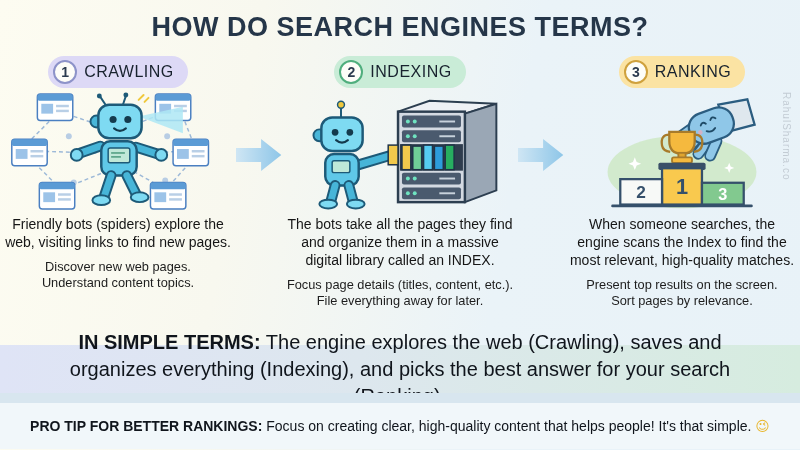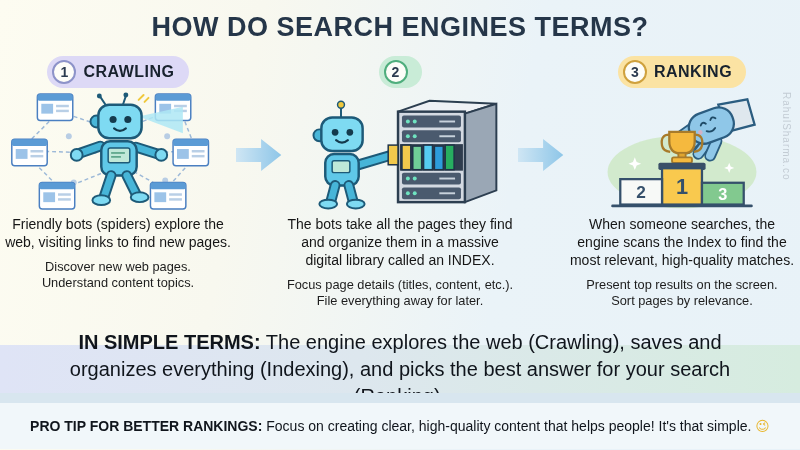--- a/index.html
+++ b/index.html
@@ -28,21 +28,21 @@
   .pill-2 { background:#c9ecd7; }
   .pill-3 { background:#fbe3a3; }
   .pill .num {
     width:24px; height:24px; border-radius:50%; background:#fdfdf8;
     display:flex; align-items:center; justify-content:center;
     font-size:14px; font-weight:700; color:#2b3a4e;
   }
   .pill-1 .num { border:2px solid #8d93c9; }
   .pill-2 .num { border:2px solid #4fae7d; }
   .pill-3 .num { border:2px solid #cfa13d; }
-  .pill .lbl { font-size:16px; font-weight:700; color:#18222e; letter-spacing:.5px; }
+  .pill .lbl { font-size:16px; font-weight:400; color:#18222e; letter-spacing:.5px; }
   .illus { margin-top:4px; height:118px; }
   .desc {
     margin-top:6px; width:228px; text-align:center;
     font-size:14px; font-weight:400; color:#161616; line-height:1.28;
   }
   .details {
     margin-top:7px; width:232px; text-align:center;
     font-size:12.8px; color:#1d1d1d; line-height:1.3;
   }
   .details span { display:block; }
@@ -187,20 +187,21 @@
 
     <div class="arrow-gap">
       <svg width="46" height="46" viewBox="0 0 66 56">
         <polygon points="0,18 36,18 36,5 65,28 36,51 36,38 0,38" fill="url(#arrowGrad)"></polygon>
       </svg>
     </div>
 
     <div class="col">
       <div class="pill pill-2">
         <span class="num">2</span>
+        <span class="lbl">INDEXING</span>
       </div>
       <svg class="illus" viewBox="0 0 220 120" width="220" height="118">
         <polygon points="108,20 140,9 208,12 176,22" fill="#eef1f5" stroke="#2c3e50" stroke-width="2"></polygon>
         <polygon points="176,22 208,12 208,100 176,112" fill="#9aa7b5" stroke="#2c3e50" stroke-width="2"></polygon>
         <rect x="108" y="20" width="68" height="92" fill="#d4dae2" stroke="#2c3e50" stroke-width="2.5"></rect>
         <g>
           <rect x="112" y="24" width="60" height="12" rx="2" fill="#4a5a6e"></rect>
           <rect x="112" y="39" width="60" height="12" rx="2" fill="#4a5a6e"></rect>
           <rect x="112" y="82" width="60" height="12" rx="2" fill="#4a5a6e"></rect>
           <rect x="112" y="97" width="60" height="12" rx="2" fill="#4a5a6e"></rect>

